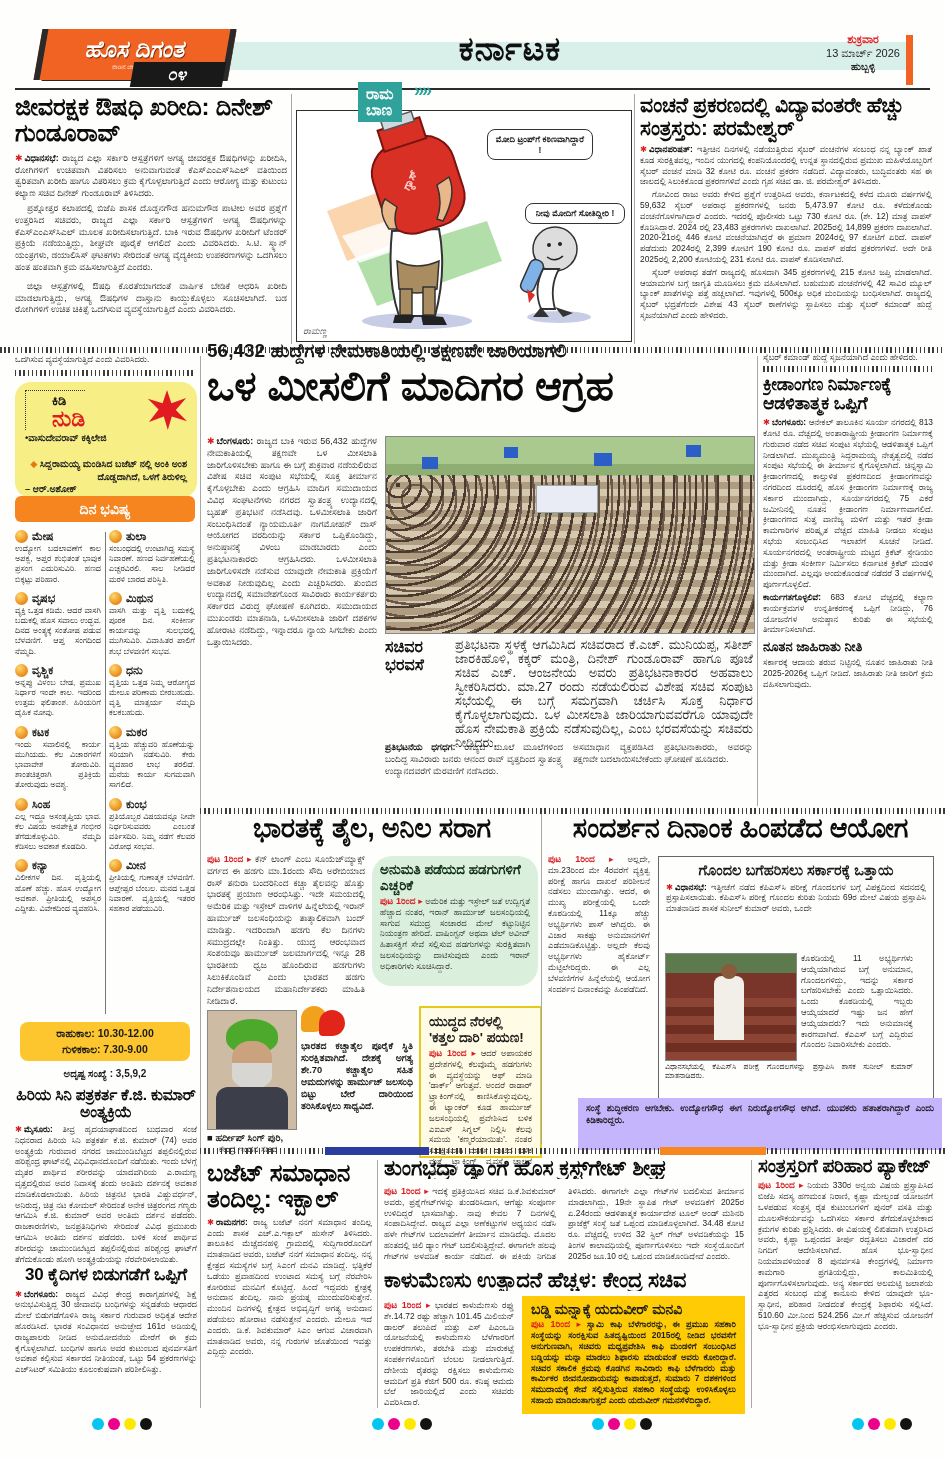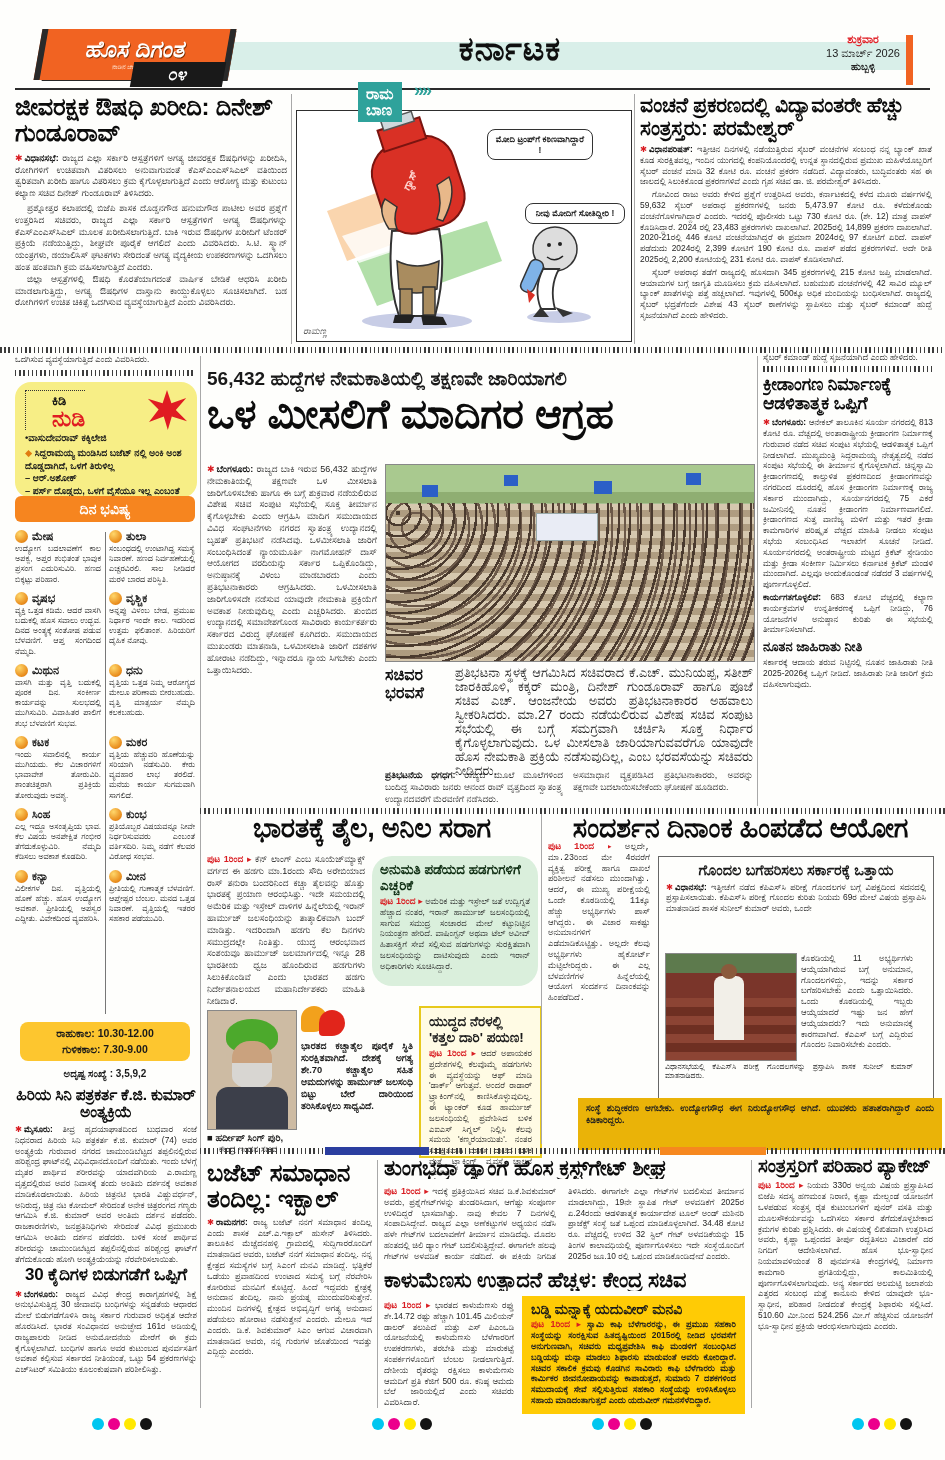--- a/index.html
+++ b/index.html
@@ -52,21 +52,21 @@
   .rahu{background:#fdc62f;border-radius:8px;text-align:center;font-weight:800;font-size:10.5px;line-height:1.55;padding:3px 0;}
   .lucky{text-align:center;font-weight:800;font-size:10px;}
   
   .photo{position:absolute;overflow:hidden;border:1px solid #888;}
   .flag{position:absolute;background:#2b5fc7;}
   
   .greenbox{background:#daefdc;padding:6px 8px;}
   .greenbox .t{font-weight:800;font-size:13.5px;line-height:1.15;color:#0c2b10;}
   .warbox{background:#fffbe4;border:2.2px solid #e7c91c;padding:6px 8px;}
   .warbox .t{font-weight:800;font-size:13.5px;line-height:1.15;}
-  .tealbox{background:#eab308;padding:5px 8px;}
+  .tealbox{background:#c4b5fd;padding:5px 8px;}
   .goldbox{background:#ffcb05;padding:6px 9px;}
   .goldbox .t{font-weight:800;font-size:14px;line-height:1.1;}
   .combox{border:1.2px solid #666;padding:5px 7px;}
   .combox .t{font-weight:800;font-size:14.5px;text-align:center;line-height:1.15;}
   .quote-ic{position:relative;width:46px;height:34px;}
   .quote-ic:before{content:"";position:absolute;left:0;top:0;width:26px;height:26px;border-radius:50% 50% 50% 4px;background:#f2a11c;}
   .quote-ic:after{content:"";position:absolute;left:18px;top:4px;width:26px;height:26px;border-radius:50% 50% 50% 4px;background:#e1251b;}
   .pq{font-size:9.3px;font-weight:bold;line-height:12px;text-align:justify;}
   .pq-attr{font-size:9.5px;font-weight:800;}
   .pq-attr2{font-size:8.8px;}
@@ -98,21 +98,21 @@
     <div class="hrule" style="left:15px;top:88px;width:915px;"></div>
   </div>
 
   <div class="abs" style="left:15px;top:94px;width:272px;height:250px;">
     <div class="art-head" style="font-size:24px;">ಜೀವರಕ್ಷಕ ಔಷಧಿ ಖರೀದಿ: ದಿನೇಶ್ ಗುಂಡೂರಾವ್</div>
     <div class="body" style="margin-top:6px;">
       <span class="star">✱</span><span class="dl">ವಿಧಾನಸಭೆ:</span>
       <span>ರಾಜ್ಯದ ಎಲ್ಲಾ ಸರ್ಕಾರಿ ಆಸ್ಪತ್ರೆಗಳಿಗೆ ಅಗತ್ಯ ಜೀವರಕ್ಷಕ ಔಷಧಿಗಳನ್ನು ಖರೀದಿಸಿ, ರೋಗಿಗಳಿಗೆ ಉಚಿತವಾಗಿ ವಿತರಿಸಲು ಅನುವಾಗುವಂತೆ ಕೆಎಸ್‌ಎಂಎಸ್‌ಸಿಎಲ್ ವತಿಯಿಂದ ತ್ವರಿತವಾಗಿ ಖರೀದಿ ಹಾಗೂ ವಿತರಿಸಲು ಕ್ರಮ ಕೈಗೊಳ್ಳಲಾಗುತ್ತಿದೆ ಎಂದು ಆರೋಗ್ಯ ಮತ್ತು ಕುಟುಂಬ ಕಲ್ಯಾಣ ಸಚಿವ ದಿನೇಶ್ ಗುಂಡೂರಾವ್ ತಿಳಿಸಿದರು.</span>
     </div>
     <div class="body" style="margin-top:3px;text-indent:12px;">ಪ್ರಶ್ನೋತ್ತರ ಕಲಾಪದಲ್ಲಿ ಬಿಜೆಪಿ ಶಾಸಕ ದೊಡ್ಡನಗೌಡ ಹನುಮಗೌಡ ಪಾಟೀಲ ಅವರ ಪ್ರಶ್ನೆಗೆ ಉತ್ತರಿಸಿದ ಸಚಿವರು, ರಾಜ್ಯದ ಎಲ್ಲಾ ಸರ್ಕಾರಿ ಆಸ್ಪತ್ರೆಗಳಿಗೆ ಅಗತ್ಯ ಔಷಧಿಗಳನ್ನು ಕೆಎಸ್‌ಎಂಎಸ್‌ಸಿಎಲ್ ಮೂಲಕ ಖರೀದಿಸಲಾಗುತ್ತಿದೆ. ಬಾಕಿ ಇರುವ ಔಷಧಿಗಳ ಖರೀದಿಗೆ ಟೆಂಡರ್ ಪ್ರಕ್ರಿಯೆ ನಡೆಯುತ್ತಿದ್ದು, ಶೀಘ್ರವೇ ಪೂರೈಕೆ ಆಗಲಿದೆ ಎಂದು ವಿವರಿಸಿದರು. ಸಿ.ಟಿ. ಸ್ಕ್ಯಾನ್ ಯಂತ್ರಗಳು, ಡಯಾಲಿಸಿಸ್ ಘಟಕಗಳು ಸೇರಿದಂತೆ ಅಗತ್ಯ ವೈದ್ಯಕೀಯ ಉಪಕರಣಗಳನ್ನು ಒದಗಿಸಲು ಹಂತ ಹಂತವಾಗಿ ಕ್ರಮ ವಹಿಸಲಾಗುತ್ತಿದೆ ಎಂದರು.</div>
-    <div class="body" style="margin-top:0;text-indent:12px;">ಜಿಲ್ಲಾ ಆಸ್ಪತ್ರೆಗಳಲ್ಲಿ ಔಷಧಿ ಕೊರತೆಯಾಗದಂತೆ ವಾರ್ಷಿಕ ಬೇಡಿಕೆ ಆಧರಿಸಿ ಖರೀದಿ ಮಾಡಲಾಗುತ್ತಿದ್ದು, ಅಗತ್ಯ ಔಷಧಿಗಳ ದಾಸ್ತಾನು ಕಾಯ್ದುಕೊಳ್ಳಲು ಸೂಚಿಸಲಾಗಿದೆ. ಬಡ ರೋಗಿಗಳಿಗೆ ಉಚಿತ ಚಿಕಿತ್ಸೆ ಒದಗಿಸುವ ವ್ಯವಸ್ಥೆಯಾಗುತ್ತಿದೆ ಎಂದು ವಿವರಿಸಿದರು.</div>
+    <div class="body" style="margin-top:7px;text-indent:12px;">ಜಿಲ್ಲಾ ಆಸ್ಪತ್ರೆಗಳಲ್ಲಿ ಔಷಧಿ ಕೊರತೆಯಾಗದಂತೆ ವಾರ್ಷಿಕ ಬೇಡಿಕೆ ಆಧರಿಸಿ ಖರೀದಿ ಮಾಡಲಾಗುತ್ತಿದ್ದು, ಅಗತ್ಯ ಔಷಧಿಗಳ ದಾಸ್ತಾನು ಕಾಯ್ದುಕೊಳ್ಳಲು ಸೂಚಿಸಲಾಗಿದೆ. ಬಡ ರೋಗಿಗಳಿಗೆ ಉಚಿತ ಚಿಕಿತ್ಸೆ ಒದಗಿಸುವ ವ್ಯವಸ್ಥೆಯಾಗುತ್ತಿದೆ ಎಂದು ವಿವರಿಸಿದರು.</div>
   </div>
   <div class="vrule" style="left:291px;top:94px;height:250px;"></div>
   <div class="vrule" style="left:634px;top:94px;height:250px;"></div>
 
   <div class="abs" style="left:296px;top:80px;width:334px;height:262px;">
     <div class="abs badge" style="left:62px;top:2px;z-index:3;">
       <div>ರಾಮ</div>
       <div>ಬಾಣ</div>
     </div>
     <div class="abs chev" style="left:118px;top:0px;z-index:3;">»»</div>
@@ -176,21 +176,21 @@
 
   <div class="abs kidibox" style="left:15px;top:382px;width:162px;height:100px;">
     <div style="display:flex;align-items:center;justify-content:space-between;">
       <div style="border-left:1.5px dotted #333;border-top:1.5px dotted #333;padding:2px 0 0 26px;">
         <div class="kidi-top">ಕಿಡಿ</div>
         <div class="kidi-main">ನುಡಿ</div>
       </div>
       <div class="kstar"></div>
     </div>
     <div class="kattr" style="margin-top:2px;">•<span>ವಾಸುದೇವರಾವ್ ಕಕ್ಕಿಲೇಜಿ</span></div>
-    <div class="kq" style="margin-top:3px;"><span style="color:#e07b10;">◆ </span><span>ಸಿದ್ದರಾಮಯ್ಯ ಮಂಡಿಸಿದ ಬಜೆಟ್ ನಲ್ಲಿ ಅಂಕಿ ಅಂಶ ದೊಡ್ಡದಾಗಿದೆ, ಒಳಗೆ ತಿರುಳಿಲ್ಲ</span></div>
+    <div class="kq" style="margin-top:14px;text-align:right;"><span style="color:#e07b10;">◆ </span><span>ಸಿದ್ದರಾಮಯ್ಯ ಮಂಡಿಸಿದ ಬಜೆಟ್ ನಲ್ಲಿ ಅಂಕಿ ಅಂಶ ದೊಡ್ಡದಾಗಿದೆ, ಒಳಗೆ ತಿರುಳಿಲ್ಲ</span></div>
     <div class="kq">– ಆರ್.ಅಶೋಕ್</div>
     <div class="kq">– ಪರ್ಸ್ ದೊಡ್ಡದು, ಒಳಗೆ ವೈಸೆಯೂ ಇಲ್ಲ ಎಂಬಂತೆ</div>
   </div>
 
   <div class="abs horo-head" style="left:15px;top:496px;width:180px;height:26px;">ದಿನ ಭವಿಷ್ಯ</div>
 
   <div class="abs hgrid" style="left:15px;top:530px;width:180px;">
     <div>
         <div class="h-name">
           <span class="zicon"></span>
@@ -208,30 +208,30 @@
     <div>
         <div class="h-name">
           <span class="zicon"></span>
           <span>ವೃಷಭ</span>
         </div>
         <div class="h-text">ವ್ಯಕ್ತಿ ಒತ್ತಡ ಕಡಿಮೆ. ಆದರೆ ವಾಸಗಿ ಬದುಕಲ್ಲಿ ಹೊಸ ಸವಾಲು ಉದ್ಭವ. ದಿನದ ಅಂತ್ಯಕ್ಕೆ ಸಂತೋಷ ಪಡುವ ಬೆಳವಣಿಗೆ. ಆಪ್ತ ಸಂಗದಿಂದ ನೆಮ್ಮದಿ.</div>
       </div>
     <div>
         <div class="h-name">
           <span class="zicon"></span>
+          <span>ಮಿಥುನ</span>
+        </div>
+        <div class="h-text">ವಾಸಗಿ ಮತ್ತು ವೃತ್ತಿ ಬದುಕಲ್ಲಿ ಪೂರಕ ದಿನ. ಸಂಕೀರ್ಣ ಕಾರ್ಯವನ್ನು ಸುಲಭದಲ್ಲಿ ಮುಗಿಸುವಿರಿ. ವಿವಾಹಿತರ ಪಾಲಿಗೆ ಶುಭ ಬೆಳವಣಿಗೆ ಸುಭವ.</div>
+      </div>
+    <div>
+        <div class="h-name">
+          <span class="zicon"></span>
           <span>ವೃಶ್ಚಿಕ</span>
         </div>
         <div class="h-text">ಅನ್ನಪ್ಪು ವಿಳಂಬ ಬೇಡ, ಪ್ರಮುಖ ನಿರ್ಧಾರ ಇಂದೇ ಕಾಲ. ಇದರಿಂದ ಉತ್ತಮ ಫಲಿತಾಂಶ. ಹಿರಿಯರಿಗೆ ದೈಹಿಕ ನೋವು.</div>
-      </div>
-    <div>
-        <div class="h-name">
-          <span class="zicon"></span>
-          <span>ಮಿಥುನ</span>
-        </div>
-        <div class="h-text">ವಾಸಗಿ ಮತ್ತು ವೃತ್ತಿ ಬದುಕಲ್ಲಿ ಪೂರಕ ದಿನ. ಸಂಕೀರ್ಣ ಕಾರ್ಯವನ್ನು ಸುಲಭದಲ್ಲಿ ಮುಗಿಸುವಿರಿ. ವಿವಾಹಿತರ ಪಾಲಿಗೆ ಶುಭ ಬೆಳವಣಿಗೆ ಸುಭವ.</div>
       </div>
     <div>
         <div class="h-name">
           <span class="zicon"></span>
           <span>ಧನು</span>
         </div>
         <div class="h-text">ವೃತ್ತಿಯ ಒತ್ತಡ ನಿಮ್ಮ ಆರೋಗ್ಯದ ಮೇಲೂ ಪರಿಣಾಮ ಬೀರಬಹುದು. ವೃತ್ತಿ ಮಾತ್ಸರ್ಯ ನೆಮ್ಮದಿ ಕಲಕಬಹುದು.</div>
       </div>
     <div>
         <div class="h-name">
@@ -293,21 +293,21 @@
   </div>
 
   <div class="abs" style="left:15px;top:1266px;width:182px;">
     <div class="art-head" style="font-size:17px;text-align:center;">30 ಕೈದಿಗಳ ಬಿಡುಗಡೆಗೆ ಒಪ್ಪಿಗೆ</div>
     <div class="body small" style="margin-top:4px;">
       <span class="star">✱</span><span class="dl">ಬೆಂಗಳೂರು:</span>
       <span>ರಾಜ್ಯದ ವಿವಿಧ ಕೇಂದ್ರ ಕಾರಾಗೃಹಗಳಲ್ಲಿ ಶಿಕ್ಷೆ ಅನುಭವಿಸುತ್ತಿದ್ದ 30 ಜೀವಾವಧಿ ಬಂಧಿಗಳನ್ನು ಸನ್ನಡತೆಯ ಆಧಾರದ ಮೇಲೆ ಬಿಡುಗಡೆಗೊಳಿಸಿ ರಾಜ್ಯ ಸರ್ಕಾರ ಗುರುವಾರ ಅಧಿಕೃತ ಆದೇಶ ಹೊರಡಿಸಿದೆ. ಭಾರತ ಸಂವಿಧಾನದ ಅನುಚ್ಛೇದ 161ರ ಅಡಿಯಲ್ಲಿ ರಾಜ್ಯಪಾಲರು ನೀಡಿದ ಅನುಮೋದನೆಯ ಮೇರೆಗೆ ಈ ಕ್ರಮ ಕೈಗೊಳ್ಳಲಾಗಿದೆ. ಬಂಧಿಗಳ ಹಾಗೂ ಅವರ ಕುಟುಂಬದ ಪುನರ್ವಸತಿಗೆ ಅವಕಾಶ ಕಲ್ಪಿಸುವ ಸರ್ಕಾರದ ನೀತಿಯಂತೆ, ಒಟ್ಟು 54 ಪ್ರಕರಣಗಳನ್ನು ಎಚ್‌ಸಿಟರ್ ಸಮಿತಿಯು ಕೂಲಂಕುಷವಾಗಿ ಪರಿಶೀಲಿಸಿತ್ತು.</span>
     </div>
   </div>
 
-  <div class="abs" style="left:207px;top:368px;width:546px;height:454px;">
+  <div class="abs" style="left:207px;top:340px;width:546px;height:454px;">
     <div style="font-weight:800;font-size:19px;">56,432 ಹುದ್ದೆಗಳ ನೇಮಕಾತಿಯಲ್ಲಿ ತಕ್ಷಣವೇ ಜಾರಿಯಾಗಲಿ</div>
     <div class="art-head" style="font-size:41px;margin-top:2px;">ಒಳ ಮೀಸಲಿಗೆ ಮಾದಿಗರ ಆಗ್ರಹ</div>
     <div class="abs body" style="left:0;top:96px;width:170px;height:358px;overflow:hidden;">
       <span class="star">✱</span><span class="dl">ಬೆಂಗಳೂರು:</span>
       <span>ರಾಜ್ಯದ ಬಾಕಿ ಇರುವ 56,432 ಹುದ್ದೆಗಳ ನೇಮಕಾತಿಯಲ್ಲಿ ತಕ್ಷಣವೇ ಒಳ ಮೀಸಲಾತಿ ಜಾರಿಗೊಳಿಸಬೇಕು ಹಾಗೂ ಈ ಬಗ್ಗೆ ಶುಕ್ರವಾರ ನಡೆಯಲಿರುವ ವಿಶೇಷ ಸಚಿವ ಸಂಪುಟ ಸಭೆಯಲ್ಲಿ ಸೂಕ್ತ ತೀರ್ಮಾನ ಕೈಗೊಳ್ಳಬೇಕು ಎಂದು ಆಗ್ರಹಿಸಿ ಮಾದಿಗ ಸಮುದಾಯದ ವಿವಿಧ ಸಂಘಟನೆಗಳು ನಗರದ ಸ್ವಾತಂತ್ರ್ಯ ಉದ್ಯಾನದಲ್ಲಿ ಬೃಹತ್ ಪ್ರತಿಭಟನೆ ನಡೆಸಿದವು. ಒಳಮೀಸಲಾತಿ ಜಾರಿಗೆ ಸಂಬಂಧಿಸಿದಂತೆ ನ್ಯಾಯಮೂರ್ತಿ ನಾಗಮೋಹನ್ ದಾಸ್ ಆಯೋಗದ ವರದಿಯನ್ನು ಸರ್ಕಾರ ಒಪ್ಪಿಕೊಂಡಿದ್ದು, ಅನುಷ್ಠಾನಕ್ಕೆ ವಿಳಂಬ ಮಾಡಬಾರದು ಎಂದು ಪ್ರತಿಭಟನಾಕಾರರು ಆಗ್ರಹಿಸಿದರು. ಒಳಮೀಸಲಾತಿ ಜಾರಿಗೊಳಿಸದೇ ನಡೆಸುವ ಯಾವುದೇ ನೇಮಕಾತಿ ಪ್ರಕ್ರಿಯೆಗೆ ಅವಕಾಶ ನೀಡುವುದಿಲ್ಲ ಎಂದು ಎಚ್ಚರಿಸಿದರು. ತುಂಬಿದ ಉದ್ಯಾನದಲ್ಲಿ ಸಮಾವೇಶಗೊಂಡ ಸಾವಿರಾರು ಕಾರ್ಯಕರ್ತರು ಸರ್ಕಾರದ ವಿರುದ್ಧ ಘೋಷಣೆ ಕೂಗಿದರು. ಸಮುದಾಯದ ಮುಖಂಡರು ಮಾತನಾಡಿ, ಒಳಮೀಸಲಾತಿ ಜಾರಿಗೆ ದಶಕಗಳ ಹೋರಾಟ ನಡೆದಿದ್ದು, ಇನ್ನಾದರೂ ನ್ಯಾಯ ಸಿಗಬೇಕು ಎಂದು ಒತ್ತಾಯಿಸಿದರು.</span>
     </div>
     <div class="photo" style="left:178px;top:96px;width:368px;height:196px;background:
         linear-gradient(180deg,#a9c98f 0 14%,#8fae72 14% 20%,#cbb999 20% 100%);">
       <div class="abs" style="left:0;top:38px;width:368px;height:158px;background:
         repeating-radial-gradient(circle at 12px 10px,#4a3a2e 0 2.5px,transparent 2.5px 11px),
@@ -379,21 +379,21 @@
     <div class="abs warbox" style="left:212px;top:192px;width:103px;height:136px;">
       <div class="t">ಯುದ್ಧದ ನೆರಳಲ್ಲಿ 'ಕತ್ತಲ ದಾರಿ' ಪಯಣ!</div>
       <div class="body small" style="margin-top:3px;"><span class="pg1">ಪುಟ 1ರಿಂದ ▸</span> <span>ಆದರೆ ಅಪಾಯಕರ ಪ್ರದೇಶಗಳಲ್ಲಿ ಕೆಲವೊಮ್ಮೆ ಹಡಗುಗಳು ಈ ವ್ಯವಸ್ಥೆಯನ್ನು ಆಫ್ ಮಾಡಿ 'ಡಾರ್ಕ್' ಆಗುತ್ತವೆ. ಅಂದರೆ ರಾಡಾರ್ ಟ್ರ್ಯಾಕಿಂಗ್‌ನಲ್ಲಿ ಕಾಣಿಸಿಕೊಳ್ಳುವುದಿಲ್ಲ. ಈ ಟ್ಯಾಂಕರ್ ಕೂಡ ಹಾರ್ಮುಜ್ ಜಲಸಂಧಿಯಲ್ಲಿ ಪ್ರವೇಶಿಸಿದ ಬಳಿಕ ಎಐಎಸ್ ಸಿಗ್ನಲ್ ನಿಲ್ಲಿಸಿ ಕೆಲವು ಸಮಯ 'ಕಣ್ಮರೆಯಾಯಿತು'. ನಂತರ ಸುರಕ್ಷಿತವಾಗಿ ಮಾರ್ಗ ದಾಟಿದ ಬಳಿಕ ಮತ್ತೆ ಟ್ರ್ಯಾಕಿಂಗ್ ವ್ಯವಸ್ಥೆ ಚಾಲನೆ ಮಾಡಿತು.</span></div>
     </div>
   </div>
 
   <div class="vrule" style="left:541px;top:814px;height:330px;"></div>
 
   <div class="abs" style="left:548px;top:814px;width:385px;height:330px;">
     <div class="art-head" style="font-size:27px;text-align:center;">ಸಂದರ್ಶನ ದಿನಾಂಕ ಹಿಂಪಡೆದ ಆಯೋಗ</div>
-    <div class="abs body small" style="left:0;top:28px;width:102px;height:238px;overflow:hidden;font-family:Liberation Mono, monospace;">
+    <div class="abs body small" style="left:0;top:40px;width:102px;height:238px;overflow:hidden;">
       <span class="pg1">ಪುಟ 1ರಿಂದ ▸</span>
       <span>ಅಲ್ಲದೇ, ಮಾ.23ರಿಂದ ಮೇ 4ರವರೆಗೆ ವ್ಯಕ್ತಿತ್ವ ಪರೀಕ್ಷೆ ಹಾಗೂ ದಾಖಲೆ ಪರಿಶೀಲನೆ ನಡೆಸಲು ಮುಂದಾಗಿತ್ತು. ಆದರೆ, ಈ ಮುಖ್ಯ ಪರೀಕ್ಷೆಯಲ್ಲಿ ಒಂದೇ ಕೊಠಡಿಯಲ್ಲಿ 11ಕ್ಕೂ ಹೆಚ್ಚು ಅಭ್ಯರ್ಥಿಗಳು ಪಾಸ್ ಆಗಿದ್ದರು. ಈ ವಿಚಾರ ಸಾಕಷ್ಟು ಅನುಮಾನಗಳಿಗೆ ಎಡೆಮಾಡಿಕೊಟ್ಟಿತ್ತು. ಅಲ್ಲದೇ ಕೆಲವು ಅಭ್ಯರ್ಥಿಗಳು ಹೈಕೋರ್ಟ್ ಮೆಟ್ಟಿಲೇರಿದ್ದರು. ಈ ಎಲ್ಲ ಬೆಳವಣಿಗೆಗಳ ಹಿನ್ನೆಲೆಯಲ್ಲಿ ಆಯೋಗ ಸಂದರ್ಶನ ದಿನಾಂಕವನ್ನು ಹಿಂಪಡೆದಿದೆ.</span>
     </div>
     <div class="abs combox" style="left:110px;top:42px;width:260px;height:234px;">
       <div class="t">ಗೊಂದಲ ಬಗೆಹರಿಸಲು ಸರ್ಕಾರಕ್ಕೆ ಒತ್ತಾಯ</div>
       <div class="body small" style="margin-top:3px;">
         <span class="star">✱</span><span class="dl">ವಿಧಾನಸಭೆ:</span>
         <span>ಇತ್ತೀಚೆಗೆ ನಡೆದ ಕೆಪಿಎಸ್‌ಸಿ ಪರೀಕ್ಷೆ ಗೊಂದಲಗಳ ಬಗ್ಗೆ ವಿಪಕ್ಷದಿಂದ ಸದನದಲ್ಲಿ ಪ್ರಸ್ತಾಪಿಸಲಾಯಿತು. ಕೆಪಿಎಸ್‌ಸಿ ಪರೀಕ್ಷೆ ಗೊಂದಲ ಕುರಿತು ನಿಯಮ 69ರ ಮೇಲೆ ವಿಷಯ ಪ್ರಸ್ತಾಪಿಸಿ ಮಾತನಾಡಿದ ಶಾಸಕ ಸುನೀಲ್ ಕುಮಾರ್ ಅವರು, ಒಂದೇ</span>
       </div>
       <div class="photo" style="left:6px;top:96px;width:130px;height:106px;background:linear-gradient(180deg,#5d7a4d 0 18%,#7a352a 18% 100%);">

